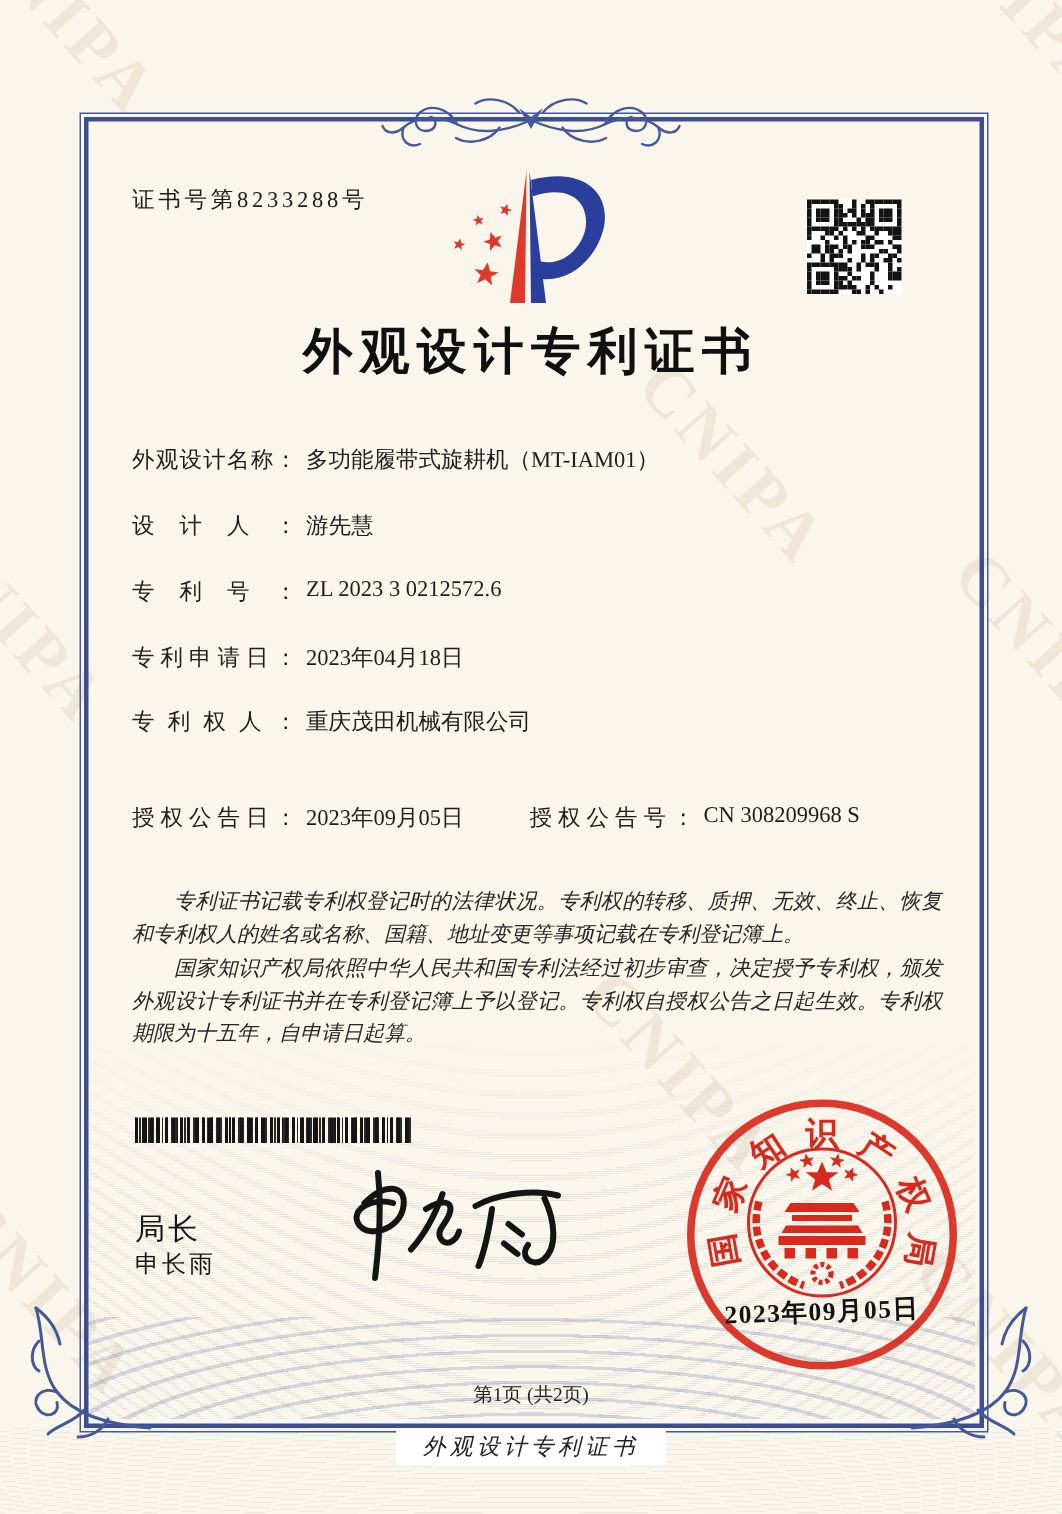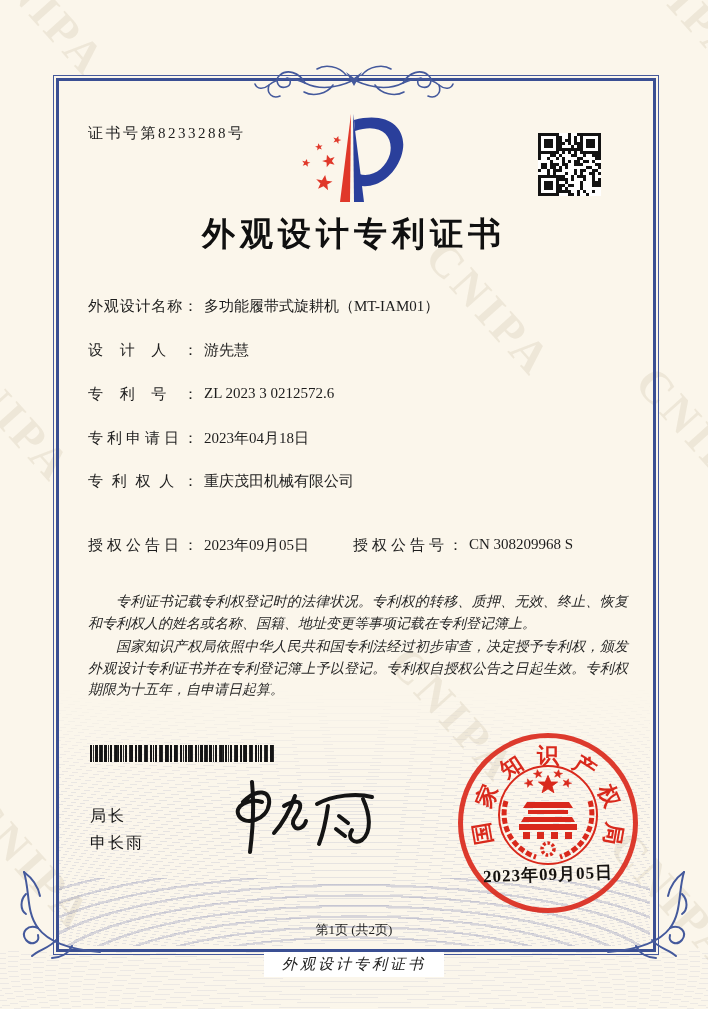--- a/index.html
+++ b/index.html
@@ -48,21 +48,21 @@
   .paras{position:absolute;left:88px;top:591px;width:540px;font-size:14px;
          line-height:21.5px;color:#262626;text-align:justify;font-style:italic;}
   .paras p{margin:0 0 2px 0;text-indent:2em;}
 
   .barcode{position:absolute;left:90px;top:745px;width:184px;height:17px;
     background-image:
       repeating-linear-gradient(90deg,#141414 0 2px,rgba(0,0,0,0) 2px 5px),
       repeating-linear-gradient(90deg,#141414 0 1px,rgba(0,0,0,0) 1px 7px),
       repeating-linear-gradient(90deg,#2a2a2a 0 1px,rgba(0,0,0,0) 1px 3px);}
 
-  .director-label{position:absolute;left:90px;top:806px;font-size:16px;color:#161616;
+  .director-label{position:absolute;left:90px;top:806px;font-size:20px;color:#161616;
       font-family:"Liberation Sans","DejaVu Sans",sans-serif;letter-spacing:2px;}
   .director-name{position:absolute;left:90px;top:833px;font-size:16px;color:#161616;
       font-family:"Liberation Sans","DejaVu Sans",sans-serif;letter-spacing:2px;}
   .signature{position:absolute;left:205px;top:776px;width:200px;height:82px;}
 
   
   .seal{position:absolute;left:458px;top:733px;width:180px;height:180px;}
   .seal-ring{position:absolute;left:0;top:0;width:170px;height:170px;border:5px solid rgba(218,41,28,.92);
              border-radius:50%;}
   .seal-char{position:absolute;left:50%;top:50%;width:26px;height:26px;margin:-14px 0 0 -13px;

